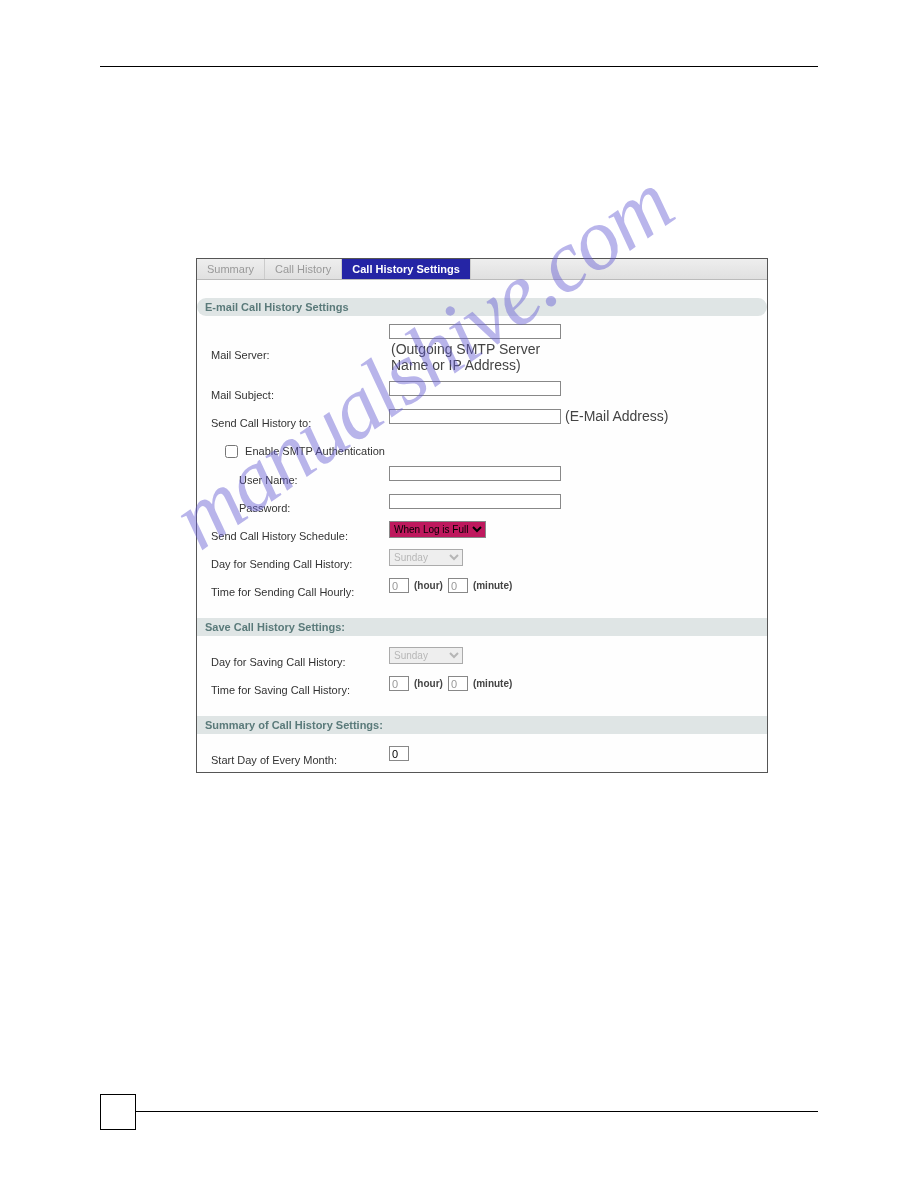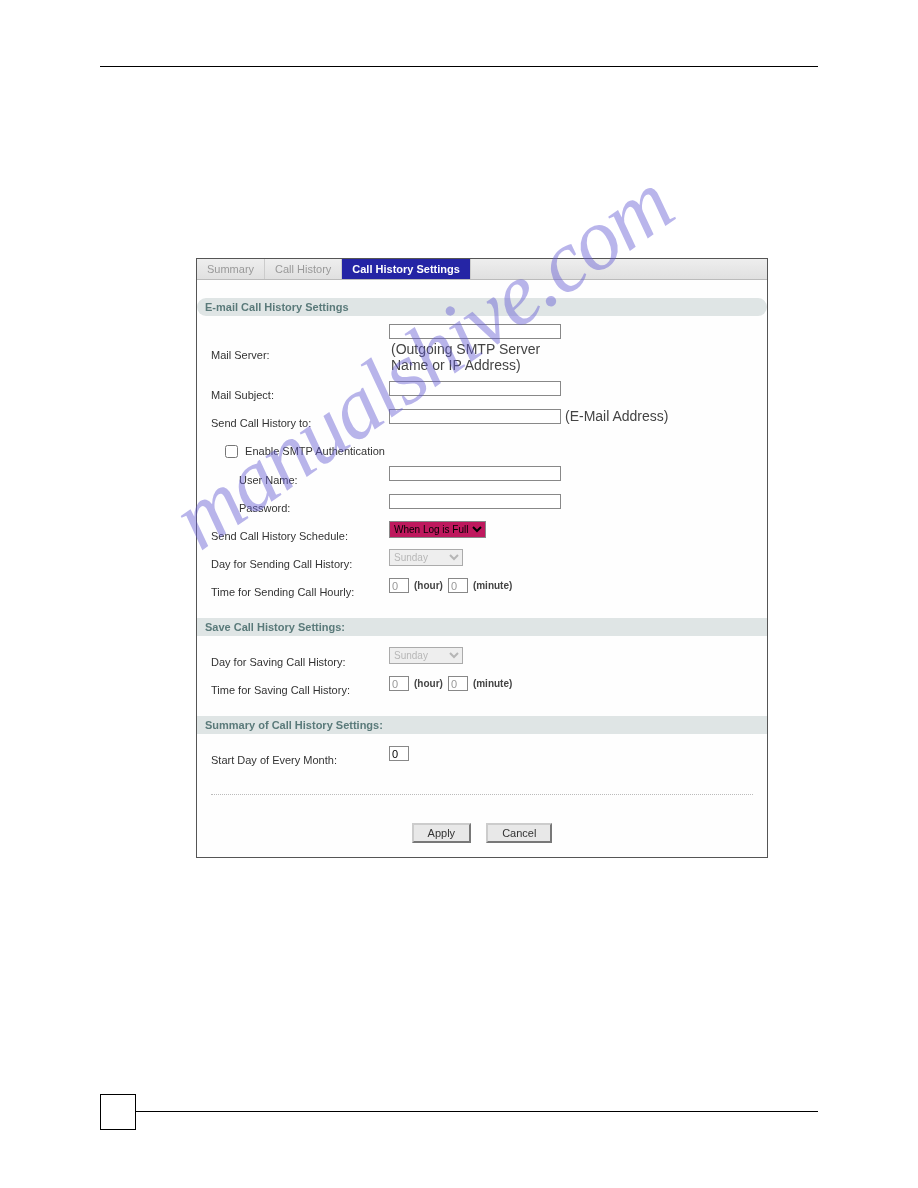--- a/index.html
+++ b/index.html
@@ -257,23 +257,19 @@
   <div class="section-header">Summary of Call History Settings:</div>
   <div class="form-area">
     <div class="row">
       <span class="label-col">Start Day of Every Month:</span>
       <div class="input-col">
         <input class="small-input enabled" type="text" value="0" style="">
       </div>
     </div>
   </div>
 
-  <div class="button-bar">
-    <button class="legacy-btn">Apply</button>
-    <button class="legacy-btn">Cancel</button>
-  </div>
 
 </div>
 
 <div class="watermark">manualshive.com</div>
 
 <div class="bottom-rule"></div>
 <div class="page-num-box"></div>
 
 </body></html>

